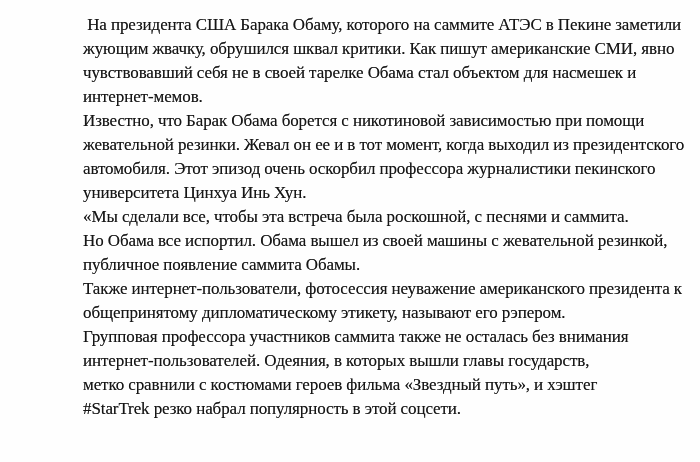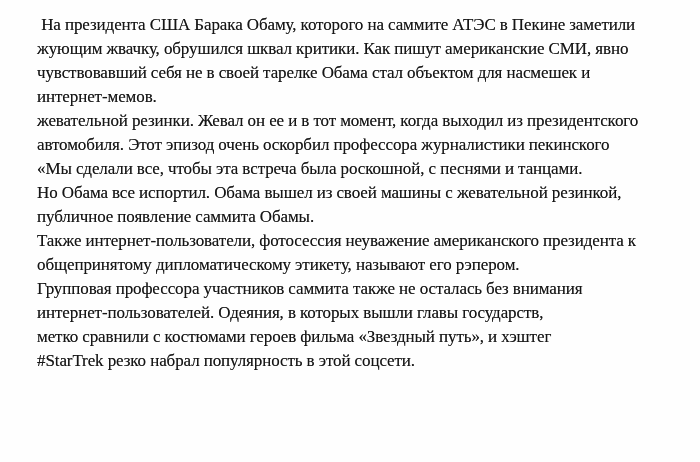--- a/index.html
+++ b/index.html
@@ -21,36 +21,39 @@
     color: #161616;
     letter-spacing: -0.1px;
     text-shadow: 0 0 0.5px rgba(20,20,20,0.55);
   }
   .line {
     white-space: pre;
     height: 24px;
   }
   .seg {
     font-weight: 400;
+    margin-left: 46px;
   }
   .seg-bold {
     font-weight: 700;
   }
 </style>
 </head>
 <body>
 
 <div class="page">
   <div class="line"><span class="seg"> На президента США Барака Обаму, которого на саммите АТЭС в Пекине заметили</span><span class="seg seg-bold"></span></div>
   <div class="line"><span class="seg">жующим жвачку, обрушился шквал критики. Как пишут американские СМИ, явно</span><span class="seg seg-bold"></span></div>
   <div class="line"><span class="seg">чувствовавший себя не в своей тарелке Обама стал объектом для насмешек и</span><span class="seg seg-bold"></span></div>
   <div class="line"><span class="seg">интернет-мемов.</span><span class="seg seg-bold"></span></div>
+  <div class="line"><span class="seg">Известно, что Барак Обама борется с никотиновой зависимостью при помощи</span><span class="seg seg-bold"></span></div>
   <div class="line"><span class="seg">жевательной резинки. Жевал он ее и в тот момент, когда выходил из президентского</span><span class="seg seg-bold"></span></div>
   <div class="line"><span class="seg">автомобиля. Этот эпизод очень оскорбил профессора журналистики пекинского</span><span class="seg seg-bold"></span></div>
-  <div class="line"><span class="seg">«Мы сделали все, чтобы эта встреча была роскошной, с песнями и танцами.</span><span class="seg seg-bold"></span></div>
+  <div class="line"><span class="seg">университета Цинхуа Инь Хун.</span><span class="seg seg-bold"></span></div>
+  <div class="line"><span class="seg">«Мы сделали все, чтобы эта встреча была роскошной, с песнями и саммита.</span><span class="seg seg-bold"></span></div>
   <div class="line"><span class="seg">Но Обама все испортил. Обама вышел из своей машины с жевательной резинкой,</span><span class="seg seg-bold"></span></div>
   <div class="line"><span class="seg">публичное появление саммита Обамы.</span><span class="seg seg-bold"></span></div>
   <div class="line"><span class="seg">Также интернет-пользователи, фотосессия неуважение американского президента к</span><span class="seg seg-bold"></span></div>
   <div class="line"><span class="seg">общепринятому дипломатическому этикету, называют его рэпером.</span><span class="seg seg-bold"></span></div>
   <div class="line"><span class="seg">Групповая профессора участников саммита также не осталась без внимания</span><span class="seg seg-bold"></span></div>
   <div class="line"><span class="seg">интернет-пользователей. Одеяния, в которых вышли главы государств,</span><span class="seg seg-bold"></span></div>
   <div class="line"><span class="seg">метко сравнили с костюмами героев фильма «Звездный путь», и хэштег</span><span class="seg seg-bold"></span></div>
   <div class="line"><span class="seg">#StarTrek резко набрал популярность в этой соцсети.</span><span class="seg seg-bold"></span></div>
 </div>
 

